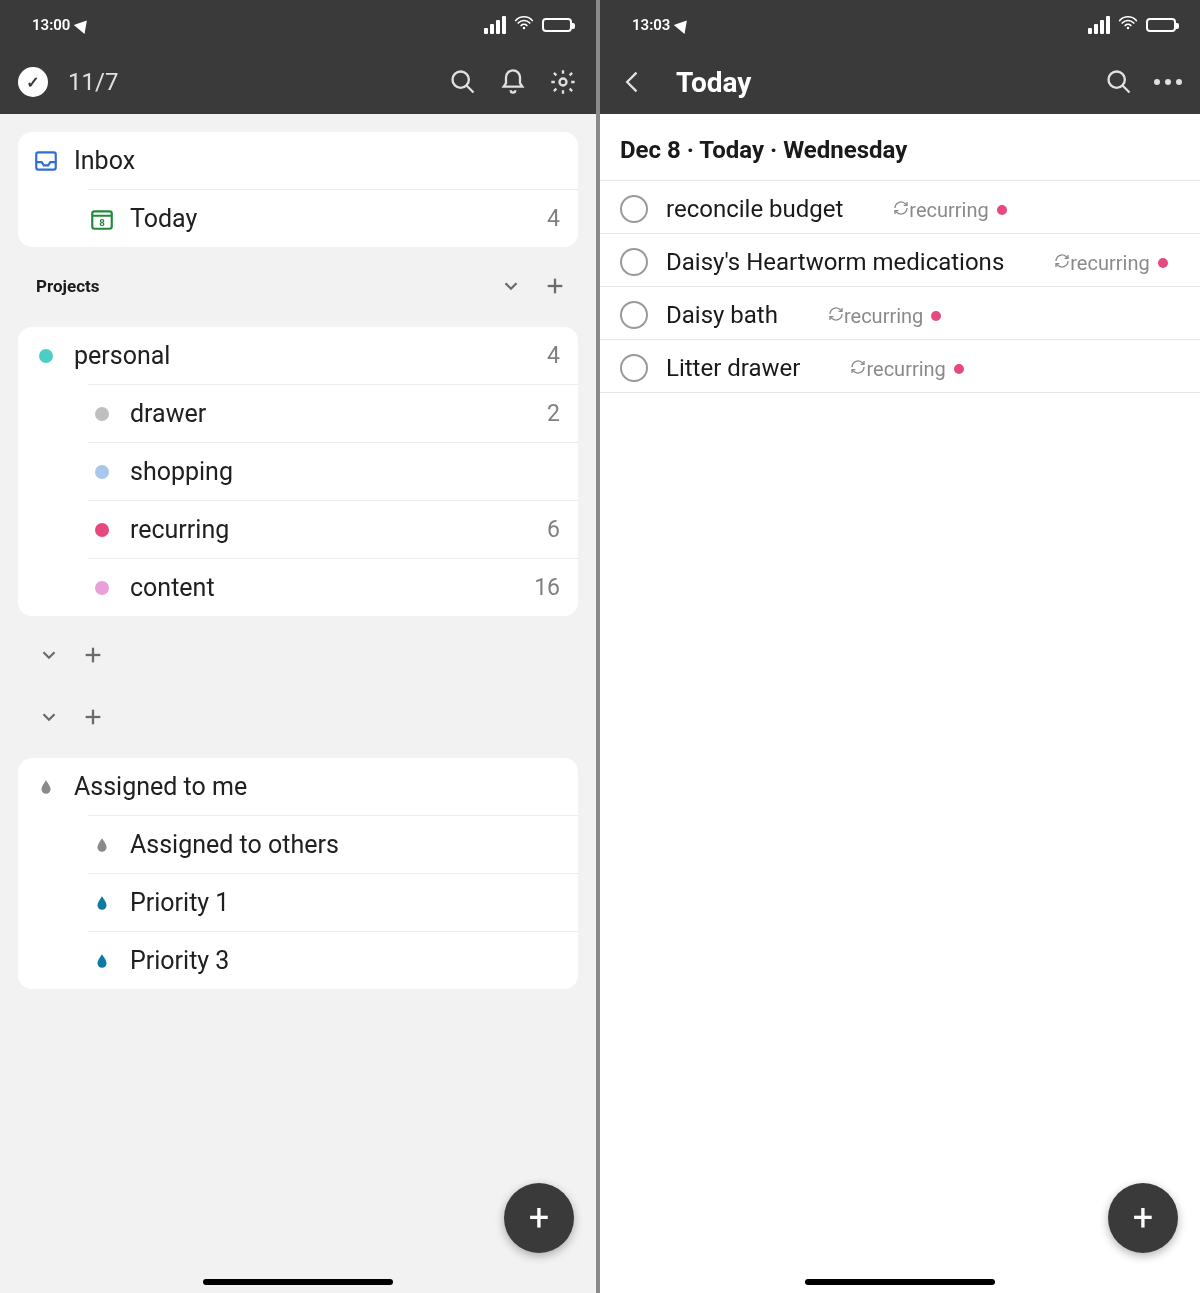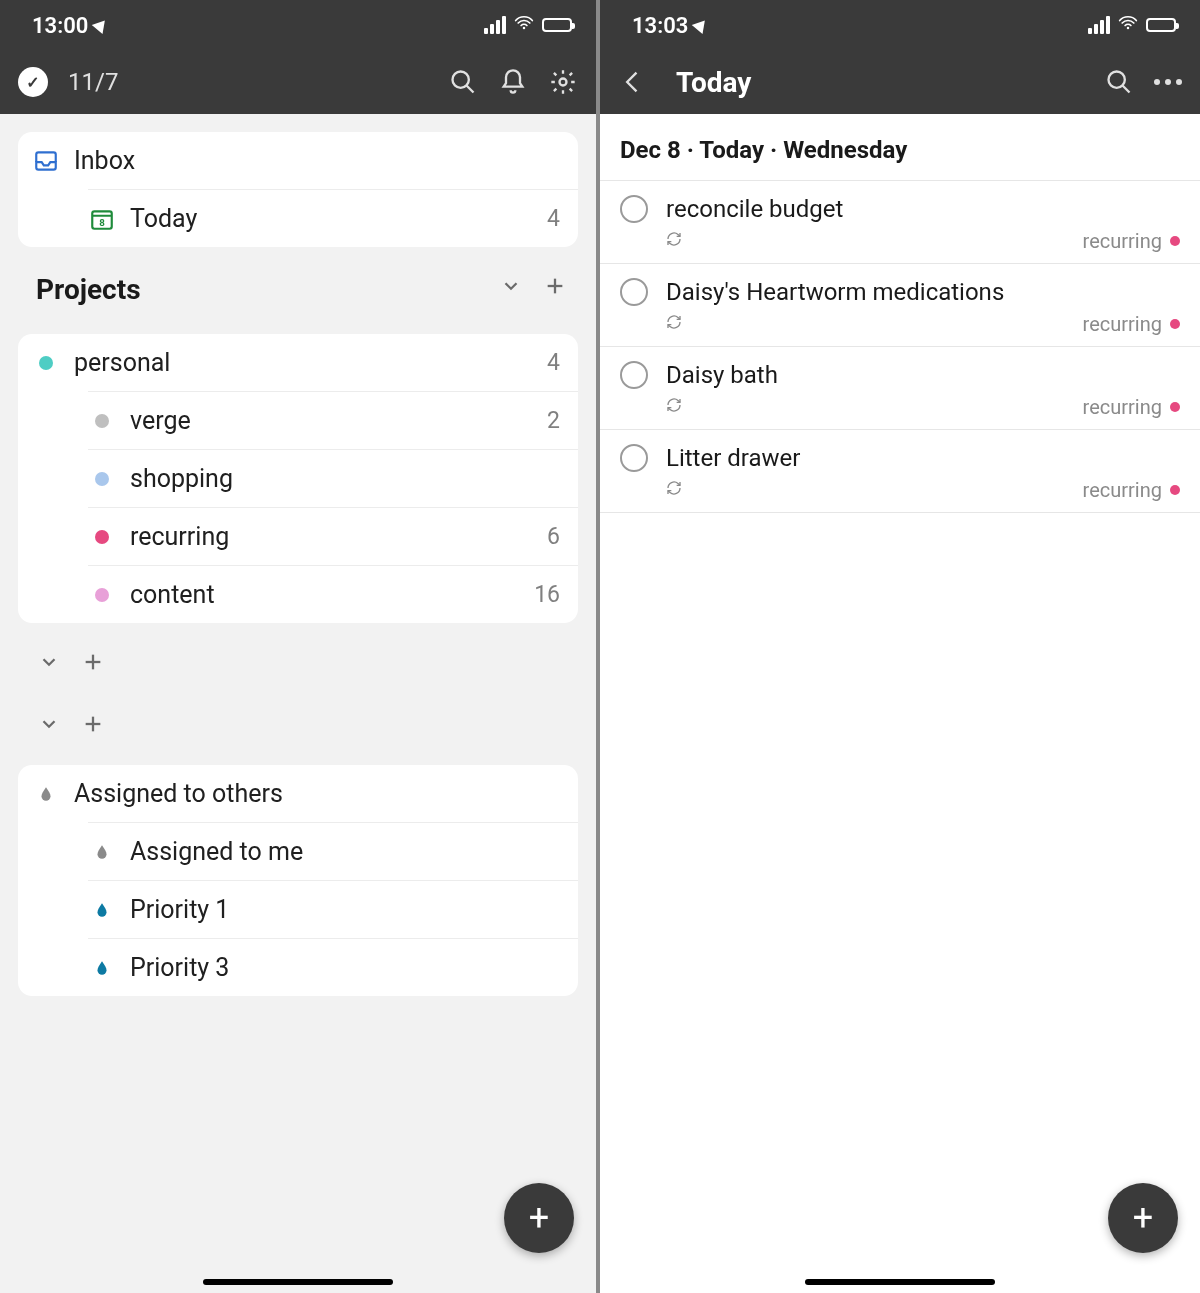--- a/index.html
+++ b/index.html
@@ -17,21 +17,21 @@
 
   
   .statusbar {
     background: #3a3a3a;
     color: #fff;
     height: 50px;
     display: flex;
     align-items: center;
     justify-content: space-between;
     padding: 0 24px 0 32px;
-    font-size: 22px;
+    font-size: 15px;
     font-weight: 600;
   }
   .statusbar .left { display: flex; align-items: center; gap: 6px; }
   .statusbar .right { display: flex; align-items: center; gap: 8px; }
   .location-arrow {
     width: 0; height: 0;
     border-left: 7px solid transparent;
     border-right: 7px solid transparent;
     border-bottom: 12px solid #fff;
     transform: rotate(40deg);
@@ -84,37 +84,37 @@
     display: flex; align-items: center; padding: 14px 18px 14px 14px;
     gap: 14px; font-size: 25px; color: #202020;
   }
   .row + .row { border-top: 1px solid #ececec; margin-left: 70px; padding-left: 0; }
   .row .icon { width: 28px; height: 28px; flex: 0 0 28px; display: flex; align-items:center; justify-content:center;}
   .row .label { flex: 1; }
   .row .count { color: #808080; font-size: 23px; }
   .proj-dot { width: 14px; height: 14px; border-radius: 50%; margin: 0 7px; }
 
   .section-header {
-    display: flex; align-items: flex-start; padding: 26px 28px 10px 36px;
-    font-size: 28px; font-weight: 700; color: #1a1a1a; gap: 18px;
+    display: flex; align-items: center; padding: 26px 28px 10px 36px;
+    font-size: 17px; font-weight: 700; color: #1a1a1a; gap: 18px;
   }
   .section-header .title { flex: 1; }
   .chev, .plus { width: 26px; height: 26px; display:flex; align-items:center; justify-content:center; color:#6b6b6b; }
   .chev svg, .plus svg { width: 22px; height: 22px; stroke: #6b6b6b; stroke-width: 2.5; fill: none; }
 
   .filter-icon svg { width: 18px; height: 22px; }
 
   
   .today-header {
     padding: 22px 12px 16px 20px; font-size: 24px; font-weight: 700; color: #1a1a1a;
     border-bottom: 1px solid #e6e6e6;
   }
   .task {
-    display: flex; flex-direction: column; padding: 14px 20px 10px 20px;
-    border-bottom: 1px solid #e6e6e6; gap: 4px; justify-content: center;
+    display: flex; flex-direction: row; padding: 14px 20px 10px 20px;
+    border-bottom: 1px solid #e6e6e6; gap: 4px;
   }
   .task .top { display: flex; align-items: center; gap: 18px; }
   .task .circle {
     width: 28px; height: 28px; border: 2px solid #9a9a9a; border-radius: 50%; flex: 0 0 28px;
   }
   .task .title { font-size: 24px; color: #1a1a1a; }
   .task .bottom {
     display: flex; align-items: center; justify-content: space-between;
     padding-left: 46px; margin-top: 2px;
   }
@@ -230,21 +230,21 @@
           <span class="icon">
             <span class="proj-dot" style="background:#4ecdc4"></span>
           </span>
           <span class="label">personal</span>
           <span class="count">4</span>
         </div>
         <div class="row">
           <span class="icon">
             <span class="proj-dot" style="background:#bfbfbf"></span>
           </span>
-          <span class="label">verge</span>
+          <span class="label">drawer</span>
           <span class="count">2</span>
         </div>
         <div class="row">
           <span class="icon">
             <span class="proj-dot" style="background:#a9c7ec"></span>
           </span>
           <span class="label">shopping</span>
           <span class="count"></span>
         </div>
         <div class="row">
@@ -291,29 +291,29 @@
         </span>
     </div>
 
     <div class="card" id="filters-card">
         <div class="row">
           <span class="icon filter-icon">
             <svg viewBox="0 0 24 24">
               <path d="M12 3 C8 9 6 12 6 15 a6 6 0 0012 0 C18 12 16 9 12 3 Z" fill="#8a8a8a"></path>
             </svg>
           </span>
-          <span class="label">Assigned to others</span>
+          <span class="label">Assigned to me</span>
         </div>
         <div class="row">
           <span class="icon filter-icon">
             <svg viewBox="0 0 24 24">
               <path d="M12 3 C8 9 6 12 6 15 a6 6 0 0012 0 C18 12 16 9 12 3 Z" fill="#8a8a8a"></path>
             </svg>
           </span>
-          <span class="label">Assigned to me</span>
+          <span class="label">Assigned to others</span>
         </div>
         <div class="row">
           <span class="icon filter-icon">
             <svg viewBox="0 0 24 24">
               <path d="M12 3 C8 9 6 12 6 15 a6 6 0 0012 0 C18 12 16 9 12 3 Z" fill="#0d7aa3"></path>
             </svg>
           </span>
           <span class="label">Priority 1</span>
         </div>
         <div class="row">

